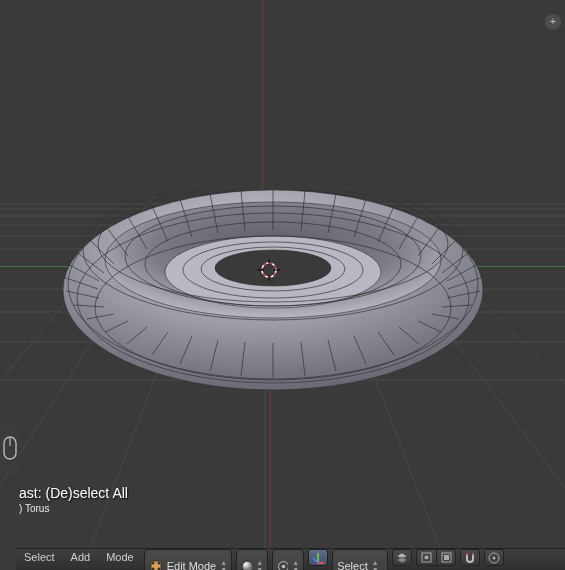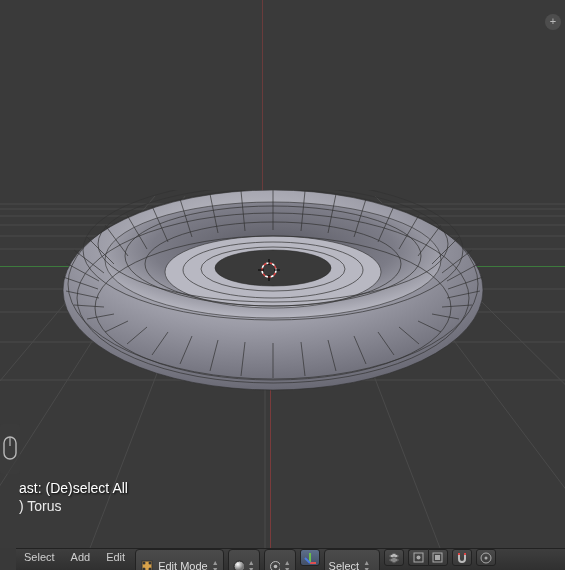--- a/index.html
+++ b/index.html
@@ -106,21 +106,21 @@
     justify-content: center;
   }
   .last-op {
     color: #ffffff;
     font-size: 14px;
     text-shadow: 1px 1px 2px rgba(0,0,0,0.8);
     margin-top: 4px;
   }
   .obj-name {
     color: #eaeaea;
-    font-size: 14px;
+    font-size: 10px;
     margin-top: 2px;
   }
 
   
   .header {
     position: absolute;
     bottom: 0; left: 16px;
     width: 565px;
     height: 22px;
     background: linear-gradient(#3e3e3e,#303030);
@@ -318,21 +318,21 @@
     </div>
     <div class="obj-name">) Torus</div>
   </div>
 
 </div>
 
 <div class="header">
 
   <div class="hmenu">Select</div>
   <div class="hmenu">Add</div>
-  <div class="hmenu">Edit</div>
+  <div class="hmenu">Mode</div>
 
   <div class="dropdown" style="min-width:86px">
     <svg width="14" height="14">
       <rect x="2" y="2" width="10" height="10" fill="#d8a24a" stroke="#333"></rect>
       <circle cx="4" cy="4" r="1.5" fill="#333"></circle>
       <circle cx="10" cy="4" r="1.5" fill="#333"></circle>
       <circle cx="4" cy="10" r="1.5" fill="#333"></circle>
       <circle cx="10" cy="10" r="1.5" fill="#333"></circle>
     </svg>
     <span>Edit Mode</span>

